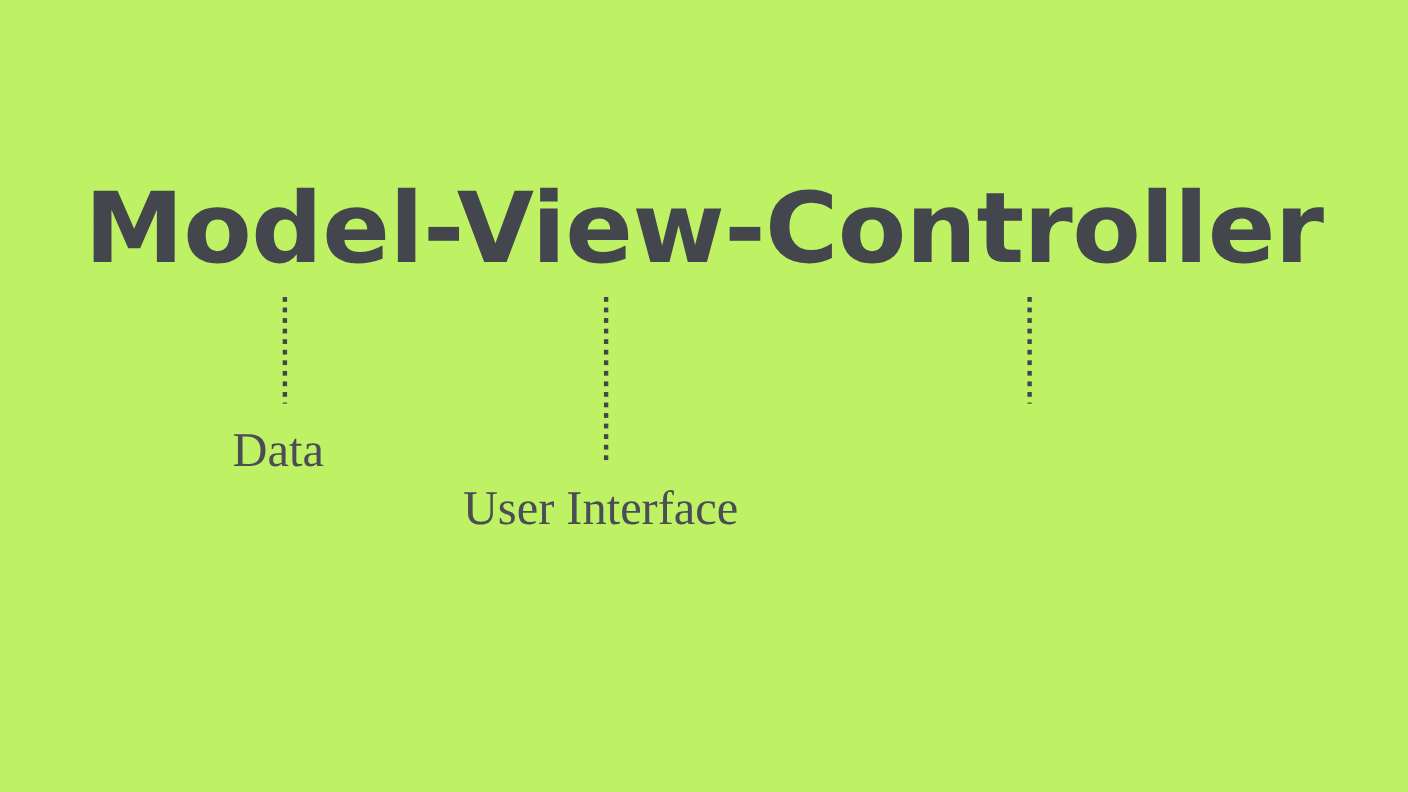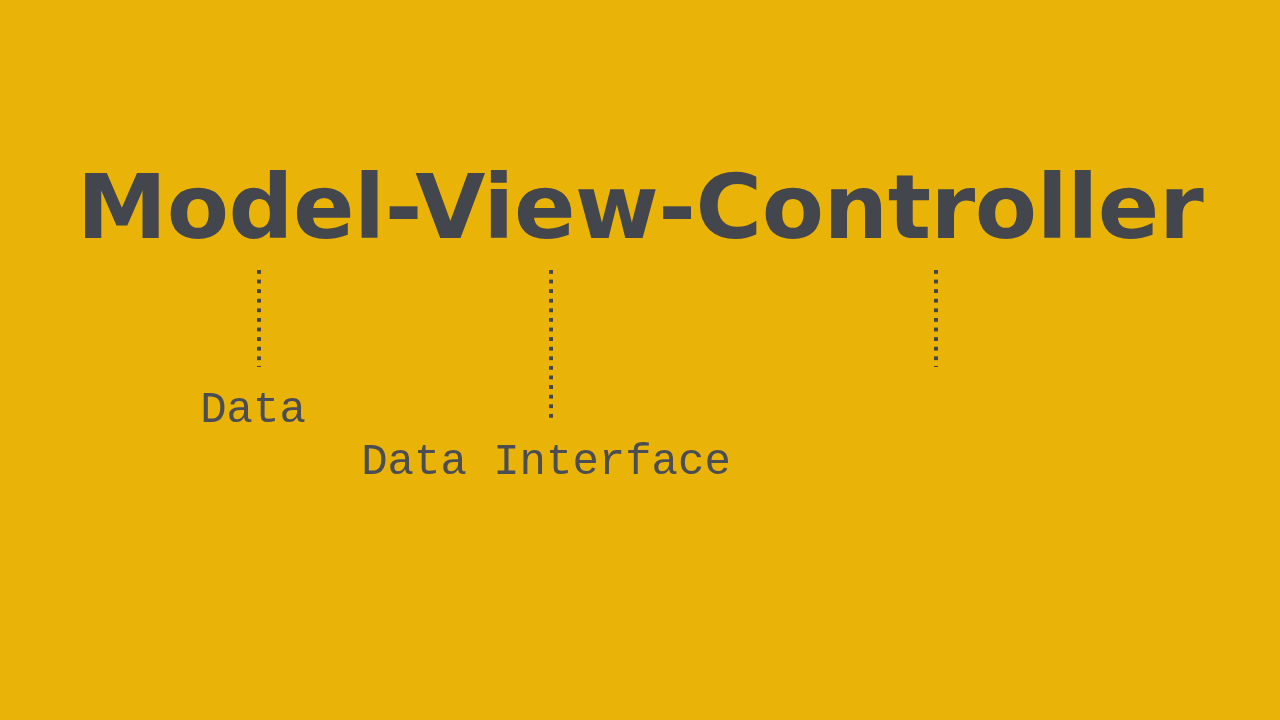--- a/index.html
+++ b/index.html
@@ -11,21 +11,21 @@
     height: 720px;
     background: #ffffff;
     font-family: "DejaVu Sans", sans-serif;
     overflow: hidden;
   }
 
   #slide {
     position: relative;
     width: 1280px;
     height: 720px;
-    background: #eab308;
+    background: #bef264;
   }
 
   
   .title {
     position: absolute;
     left: 0;
     top: 163px;
     width: 1280px;
     text-align: center;
     font-family: "DejaVu Sans", sans-serif;
@@ -52,21 +52,21 @@
     background-size: 4px 9.6px;
     background-repeat: repeat-y;
   }
   #connector-data        { left: 257px; top: 270px; height: 97px; }
   #connector-ui          { left: 549px; top: 270px; height: 150px; }
   #connector-coordinator { left: 934px; top: 270px; height: 97px; }
 
   
   .leaf-label {
     position: absolute;
-    font-family: Liberation Mono, monospace;
+    font-family: Liberation Serif, serif;
     font-weight: 300;
     font-size: 44px;
     line-height: 1;
     color: #4a4d54;
     white-space: nowrap;
     text-align: left;
     transform: translateX(-50%);
   }
   #label-data        { left: 253px; top: 388px; }
   #label-ui          { left: 546px; top: 440px; }
@@ -77,15 +77,15 @@
 
 <div id="slide">
 
   <div class="title">Model-View-Controller</div>
 
   <div class="connector" id="connector-data"></div>
   <div class="connector" id="connector-ui"></div>
   <div class="connector" id="connector-coordinator"></div>
 
   <div class="leaf-label" id="label-data">Data</div>
-  <div class="leaf-label" id="label-ui">Data Interface</div>
+  <div class="leaf-label" id="label-ui">User Interface</div>
 
 </div>
 
 </body></html>

